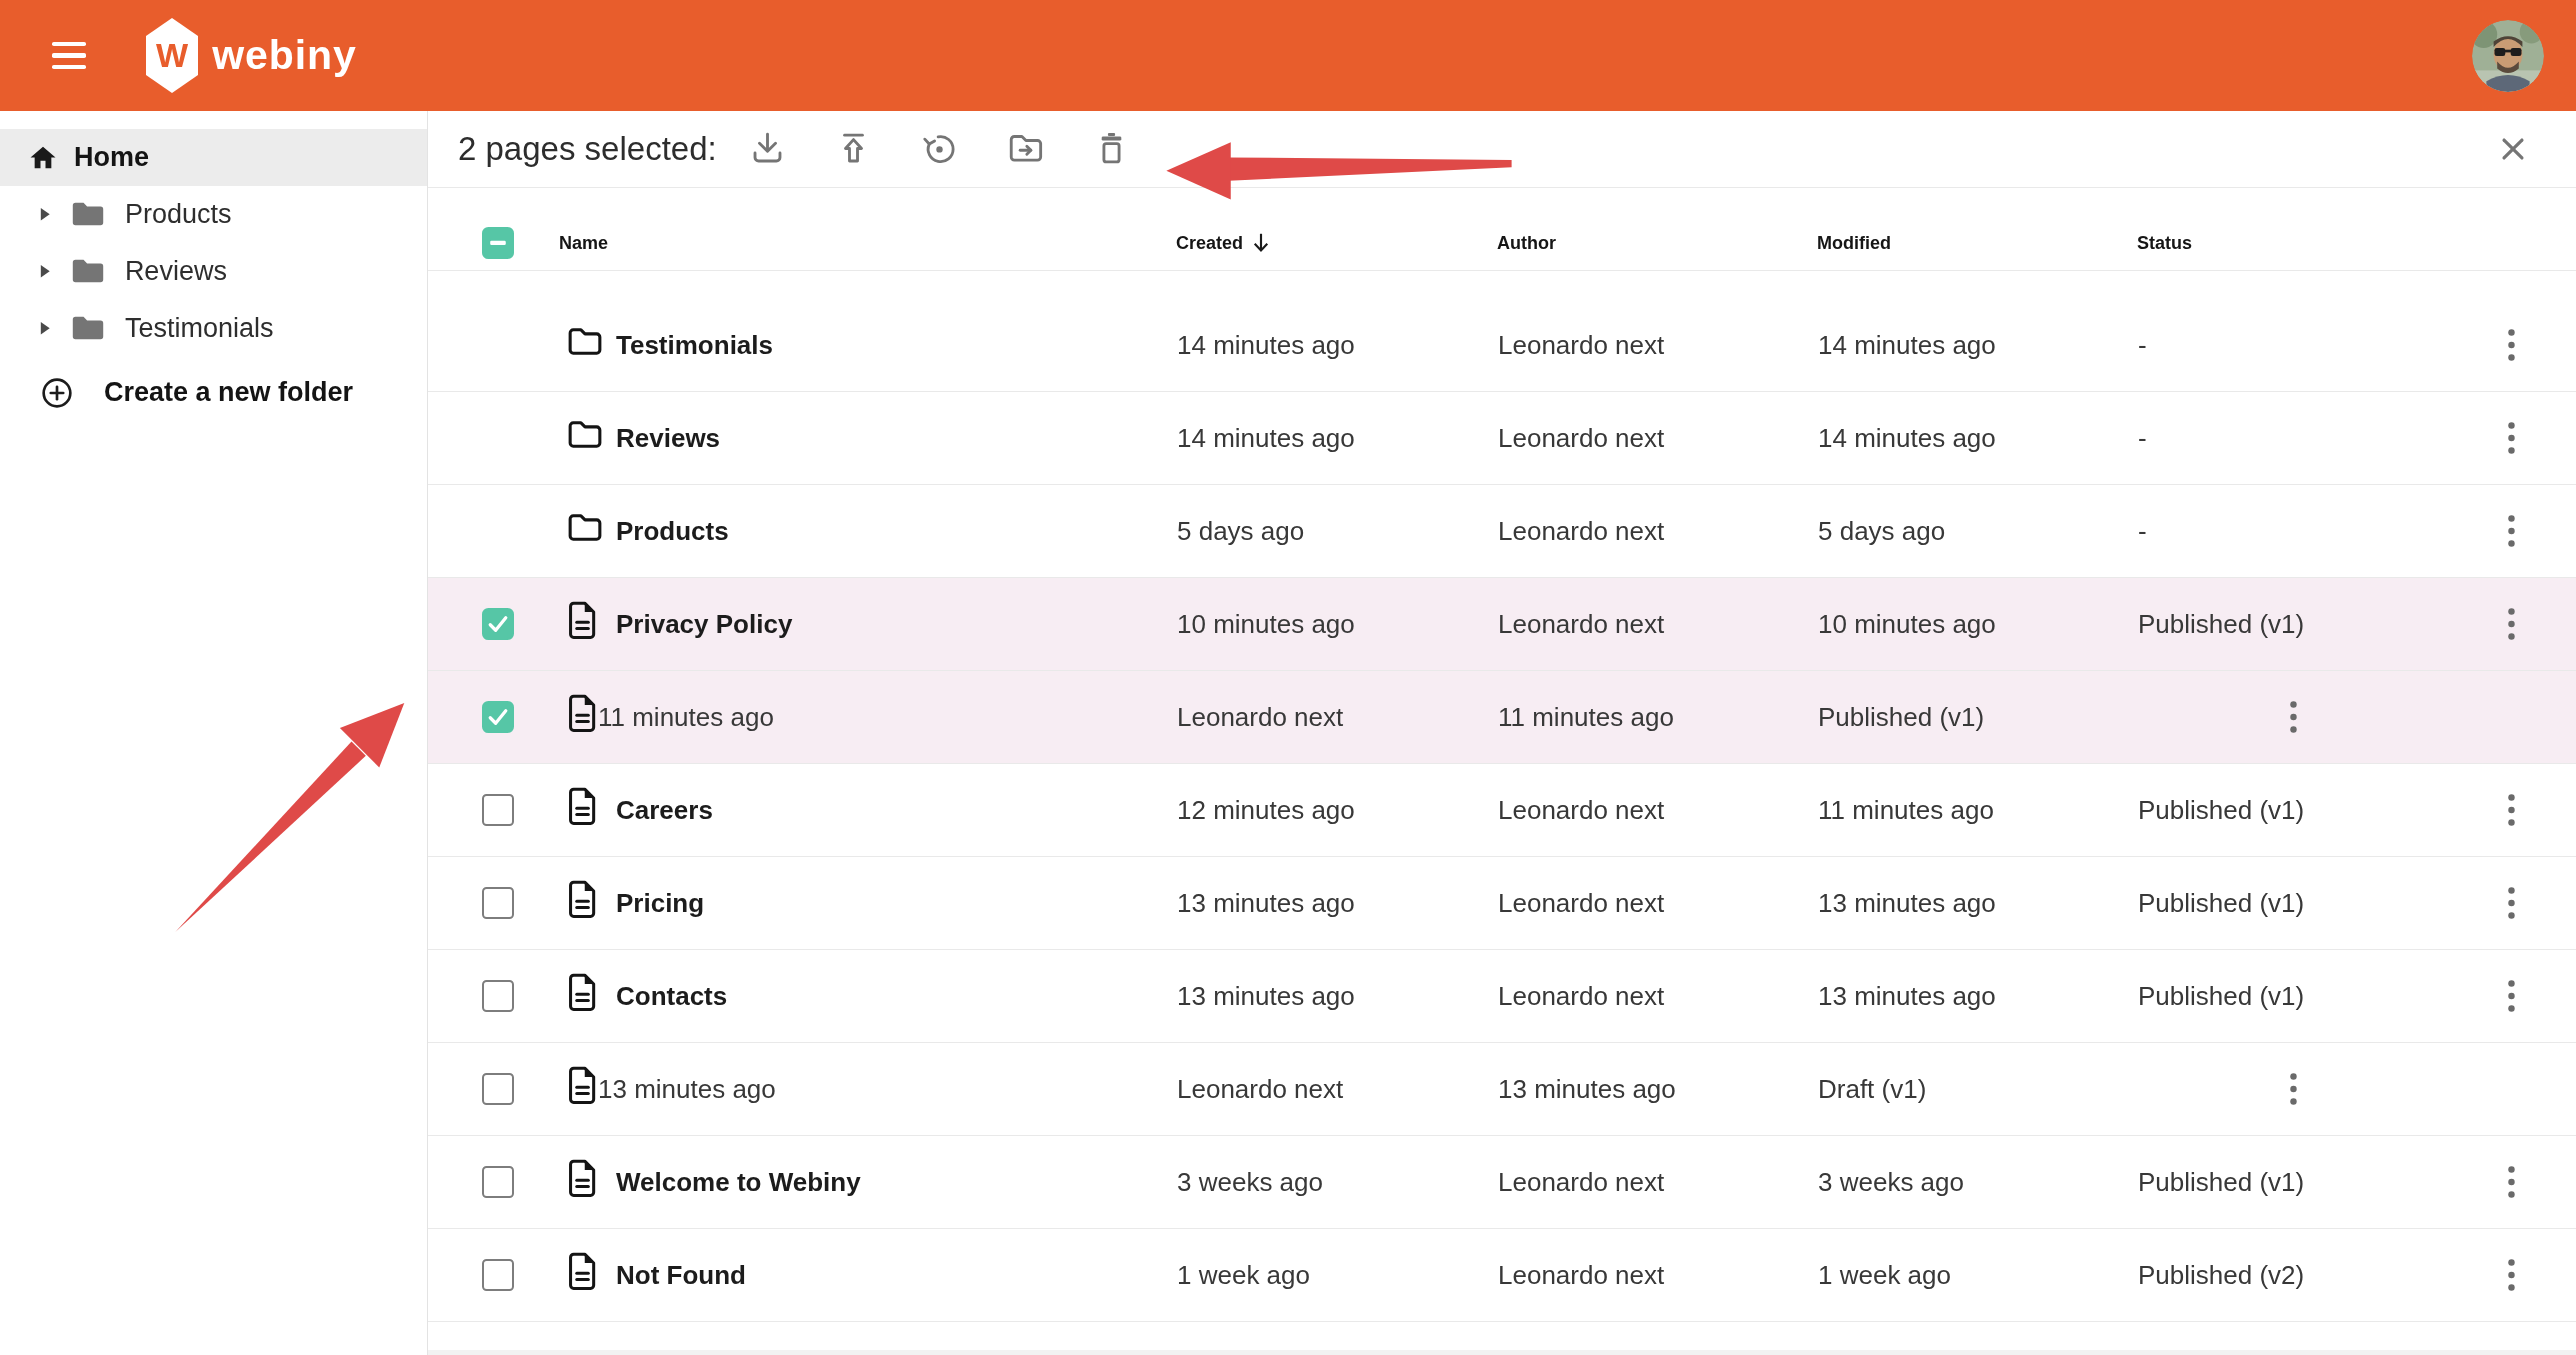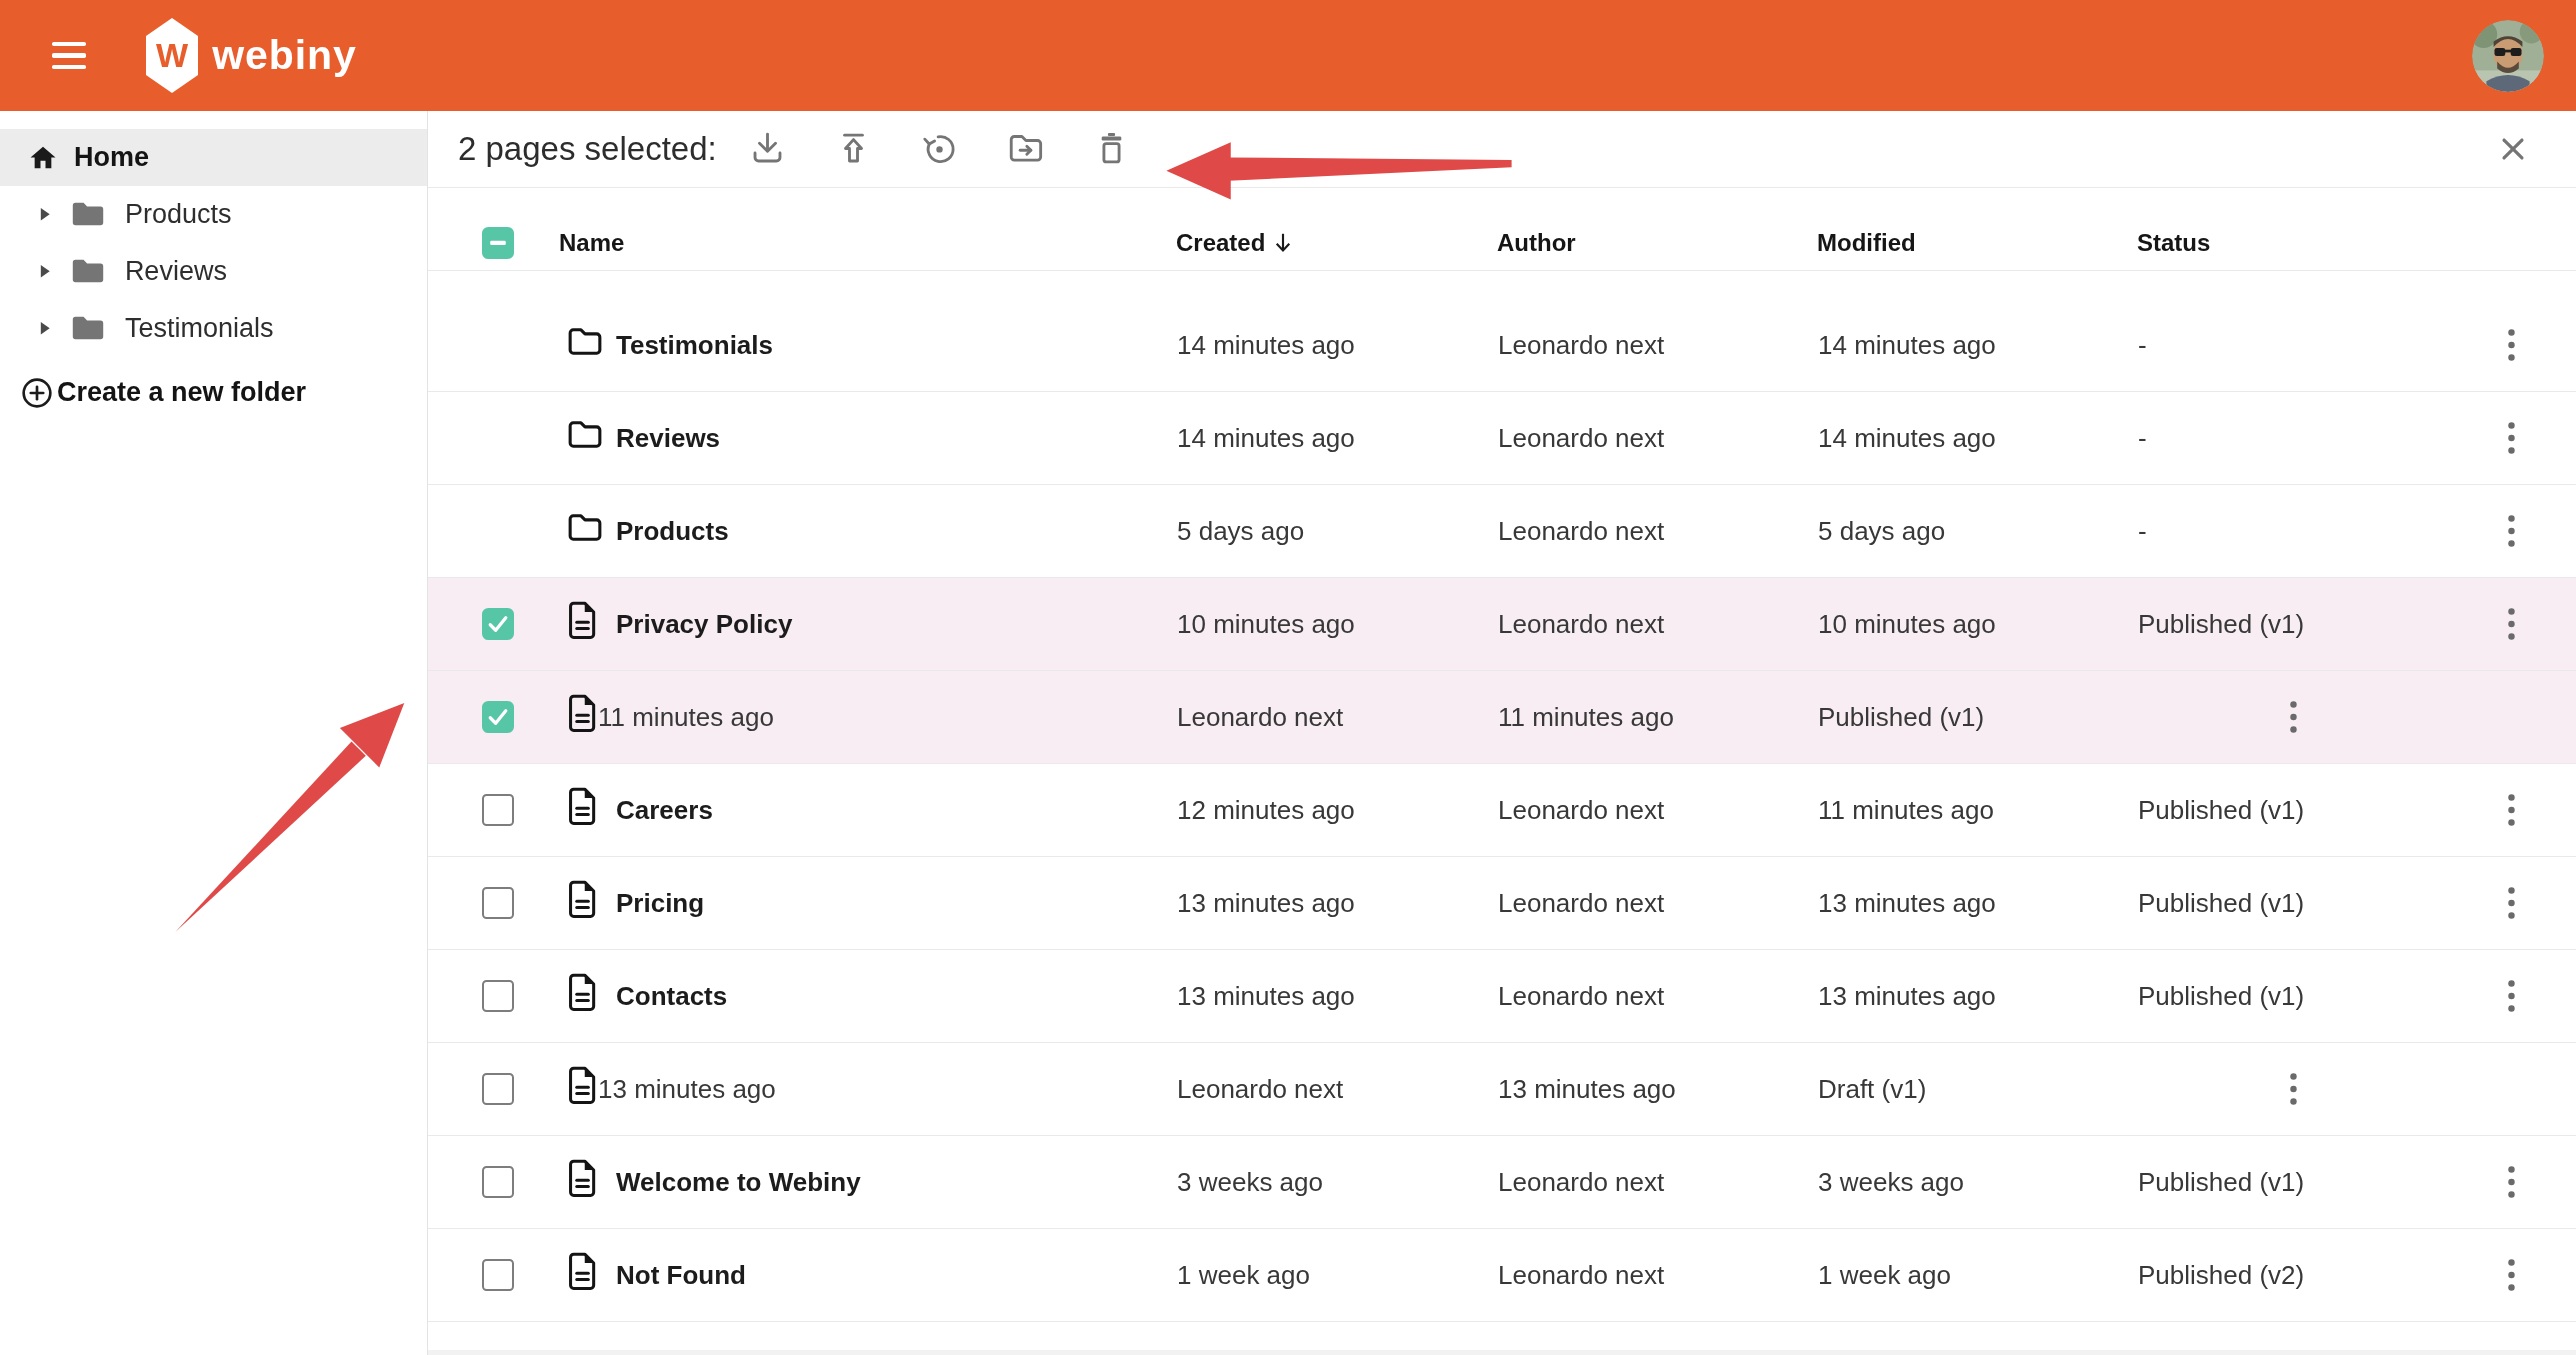--- a/index.html
+++ b/index.html
@@ -24,36 +24,36 @@
   .shell { display:flex; height:1245px; }
   .sidebar { width:428px; flex:none; border-right:1.8px solid #E3E3E3; padding-top:18px; background:#fff; }
   .main { flex:1; position:relative; display:flex; flex-direction:column;gap:28px; }
 
   
   .side-item { display:flex; align-items:center; height:57px; font-size:27px; cursor:pointer; }
   .side-home { background:var(--sidebar_active_bg); padding-left:28px; gap:16px; font-weight:bold; color:#141414; }
   .tree-item { padding-left:39px; gap:0; color:#2e2e2e; }
   .tree-item .caret { width:12.5px; margin-right:19.7px; display:flex; }
   .tree-item .foldr { width:34px; margin-right:19.7px; display:flex; }
-  .create-folder { margin-top:7.2px; padding-left:21px; gap:4px; font-weight:bold; color:#141414; }
+  .create-folder { margin-top:7.2px; padding-left:41px; gap:31px; font-weight:bold; color:#141414; }
 
   
   .toolbar { height:123px; display:flex; align-items:center; padding-left:30px;
     border-bottom:1.8px solid var(--divider); position:relative; background:#fff; }
   .sel-text { font-size:33px; color:#2d2d2d; }
   .actions { display:flex; margin-left:30px; gap:45px; align-items:center; }
   .icon-btn { width:41px; height:41px; background:none; border:none; cursor:pointer; display:flex;
     align-items:center; justify-content:center; color:var(--icon_gray); }
   .icon-btn svg { stroke:currentColor; fill:none; stroke-width:3.2; stroke-linecap:round; stroke-linejoin:round; }
   .close-btn { margin-left:auto; margin-right:43px; width:41px; height:41px; background:none; border:none;
     cursor:pointer; color:var(--icon_gray); display:flex; align-items:center; justify-content:center; }
 
   
   .thead { height:89px; display:grid; grid-template-columns:107px 641px 321px 320px 320px 311px 125px;
-    align-items:center; border-bottom:1.8px solid var(--divider); font-weight:bold; font-size:24px; color:#161616; }
+    align-items:center; border-bottom:1.8px solid var(--divider); font-weight:bold; font-size:18px; color:#161616; }
   .thead .h-name { padding-left:24px; }
   .h-created { display:flex; align-items:center; gap:9px; cursor:pointer;text-align:right; }
   .trow { height:93px; display:grid; grid-template-columns:107px 63px 579px 321px 320px 320px 311px 125px;
     align-items:center; border-bottom:1.8px solid var(--divider); font-size:26px; background:#fff; }
   .trow.selected { background:var(--row_selected_bg); }
   .c-check { display:flex; padding-left:54px; }
   .checkbox { width:32px; height:32px; border:2.7px solid #7d7d7d; border-radius:4.5px; display:flex;
     align-items:center; justify-content:center; cursor:pointer; flex:none; background:#fff; }
   .checkbox svg { display:none; }
   .checkbox.checked, .checkbox.indeterminate { background:var(--teal); border-color:var(--teal); border-radius:6.3px; }

